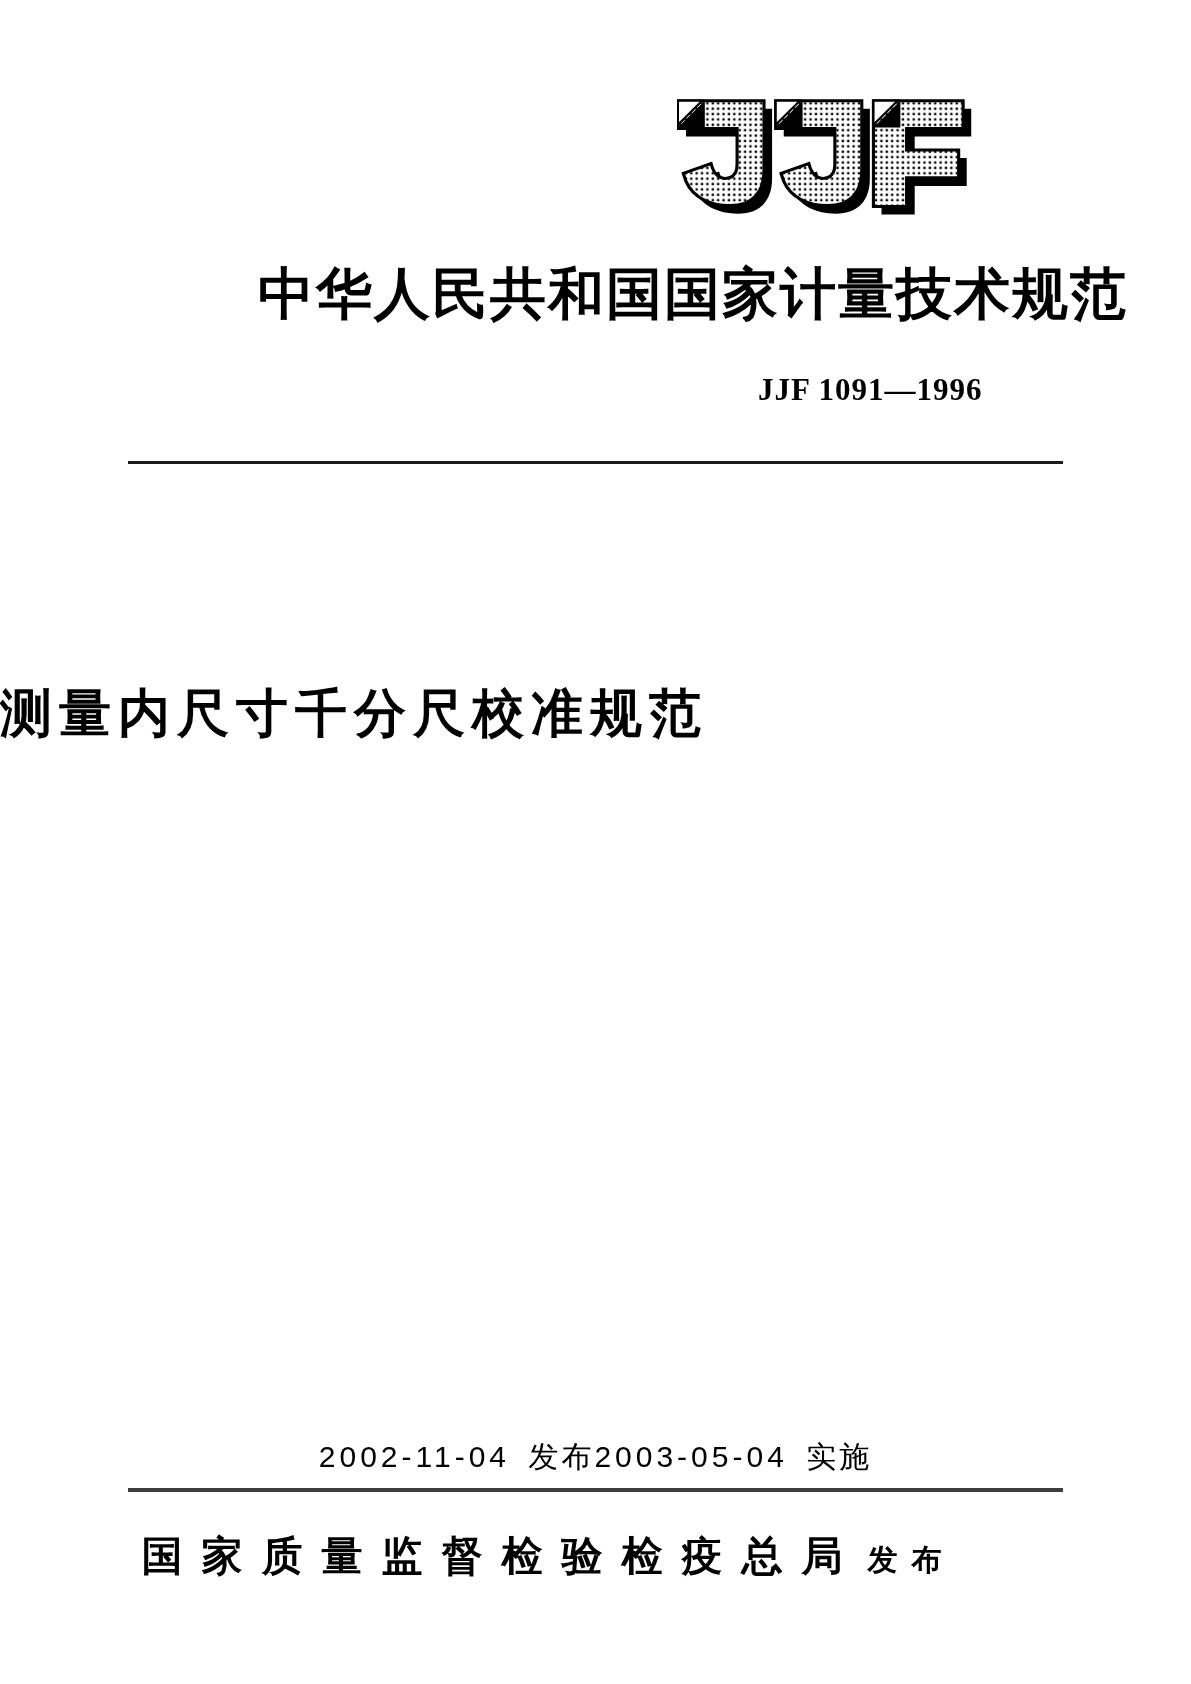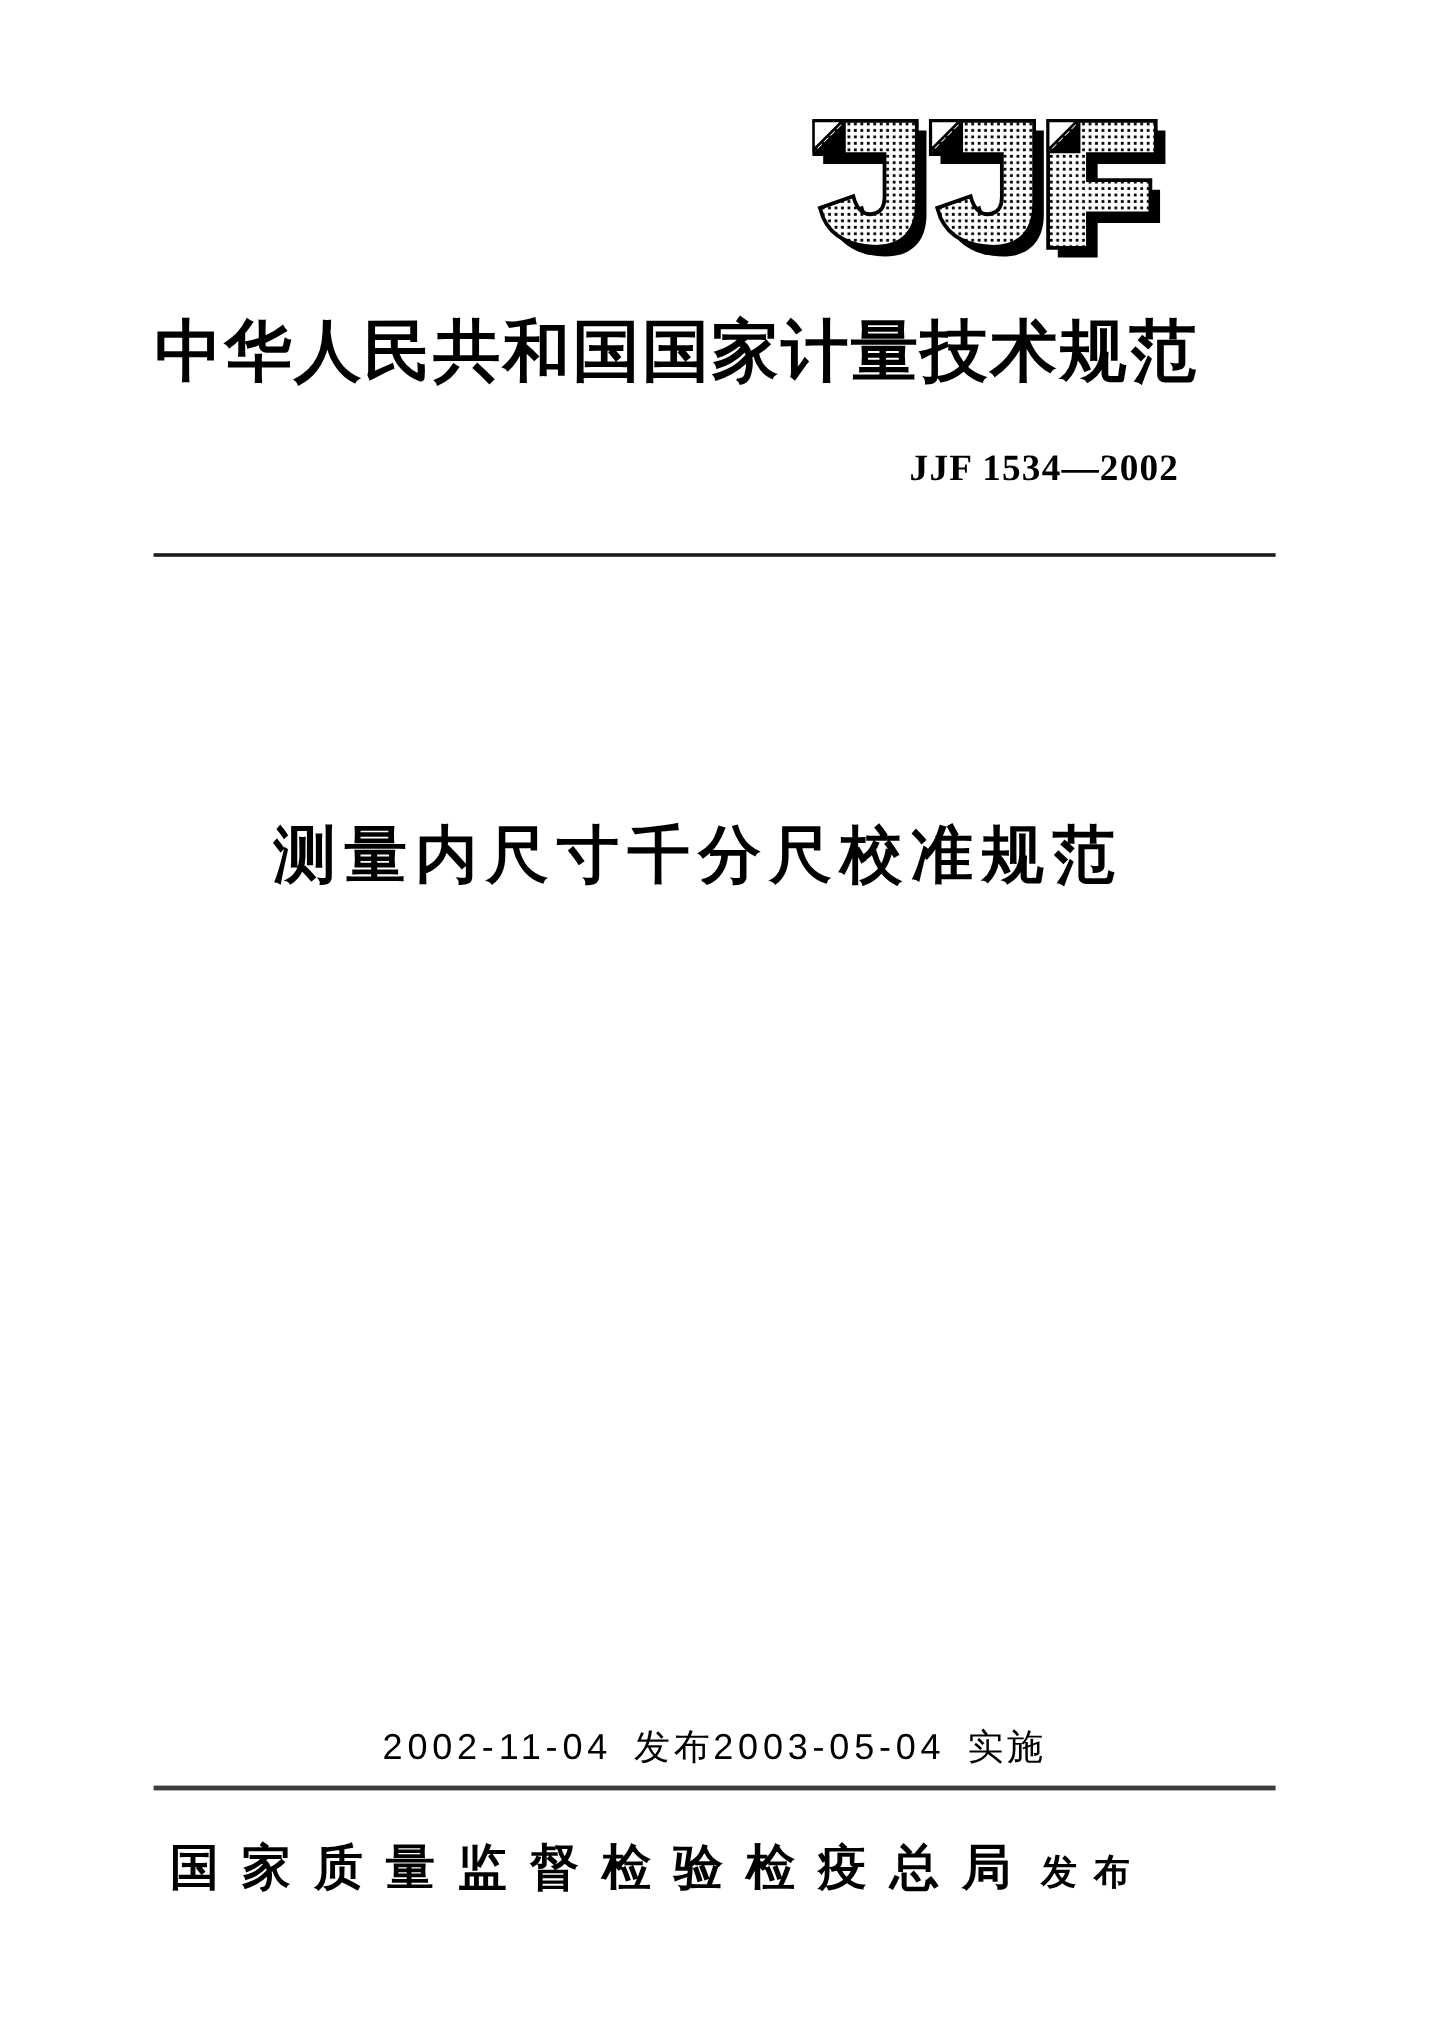--- a/index.html
+++ b/index.html
@@ -14,42 +14,42 @@
     margin:0 auto;
   }
 
   
   .logo { position:absolute; left:677px; top:99px; width:296px; height:120px; }
   .logo svg { display:block; width:100%; height:100%; }
 
   
   .org-title {
     position:absolute; left:0; top:264px; width:1128px;
-    margin:0; text-align:center;
+    margin:0; text-align:right;
     font-size:56px; font-weight:bold; letter-spacing:2px;
     font-family:"Liberation Serif", serif;
     white-space:nowrap; line-height:1.1;
   }
 
   
   .spec-code {
     position:absolute; left:758px; top:372px;
     font-size:31px; font-weight:bold; letter-spacing:1px;
     font-family:"Liberation Serif", serif;
     white-space:nowrap;
   }
 
   .rule { position:absolute; left:128px; width:935px; }
   .rule-top { top:461px; height:3px; background:#1c1c1c; }
   .rule-bottom { top:1488px; height:4px; background:#3d3d3d; }
 
   
   .doc-title-zh {
     position:absolute; left:0; top:684px; width:1164px;
-    margin:0; text-align:center;
+    margin:0; 
     font-size:52px; font-weight:bold; letter-spacing:7px;
     font-family:"Liberation Sans", sans-serif;
     white-space:nowrap; line-height:1.15;
   }
   .doc-title-en {
     position:absolute; left:0; top:785px; width:1191px;
     text-align:center;
     font-size:29px; font-weight:bold;
     font-family:"Liberation Serif", serif;
     white-space:nowrap; line-height:1.2;
@@ -118,21 +118,21 @@
         <use href="#glyphF" transform="translate(9,9)" fill="#000"></use>
         <use href="#glyphF" fill="url(#dots)" stroke="#000" stroke-width="3.5"></use>
         <path d="M0,30 L30,0 L30,30 Z" fill="#000"></path>
         <path d="M0,0 L27,0 L0,27 Z" fill="#fff" stroke="#000" stroke-width="2.5"></path>
       </g>
     </svg>
   </div>
 
   <h1 class="org-title">中华人民共和国国家计量技术规范</h1>
 
-  <div class="spec-code">JJF 1534—2002</div>
+  <div class="spec-code">JJF 1091—1996</div>
 
   <div class="rule rule-top"></div>
 
   <h2 class="doc-title-zh">测量内尺寸千分尺校准规范</h2>
 
 
   <div class="dates-row">
     <div class="date-group">
       <span class="date-value">2002-11-04</span>
       <span class="date-label">发布</span>

